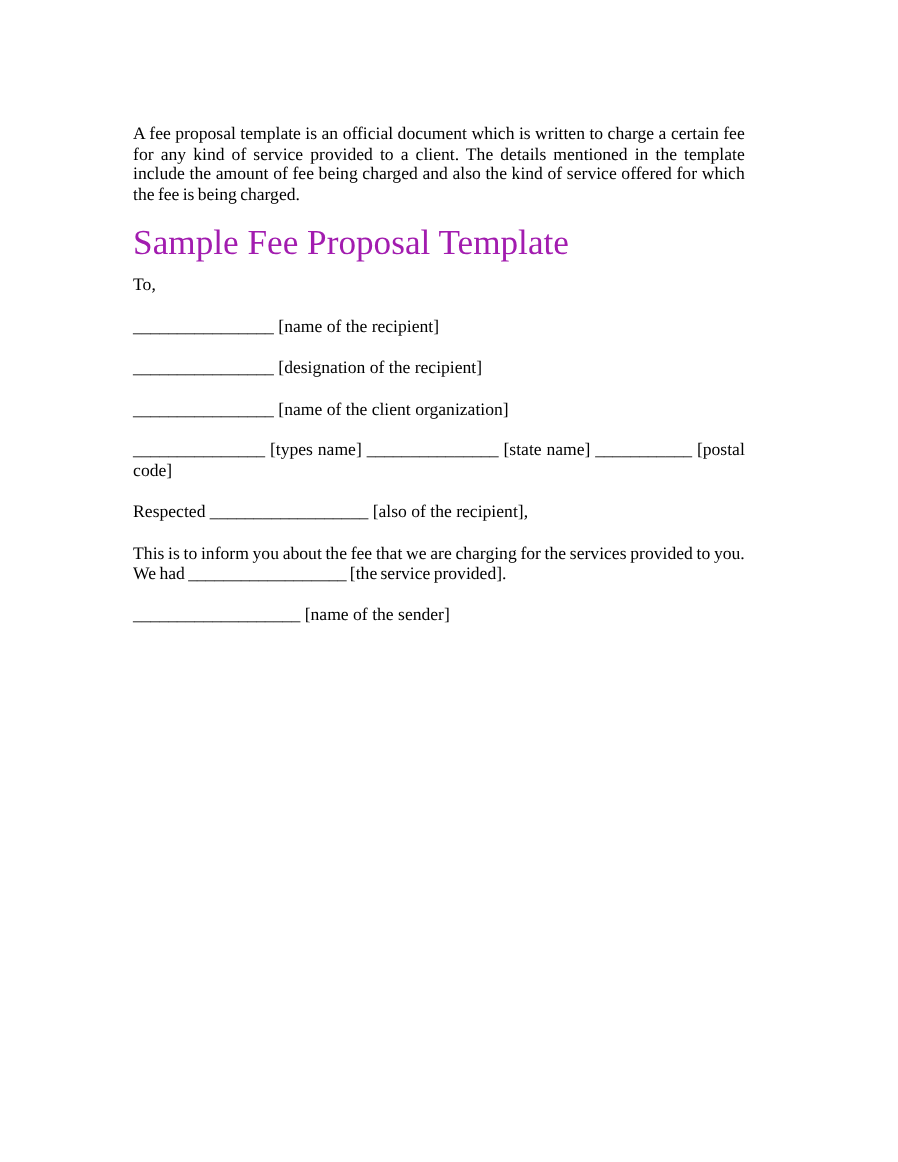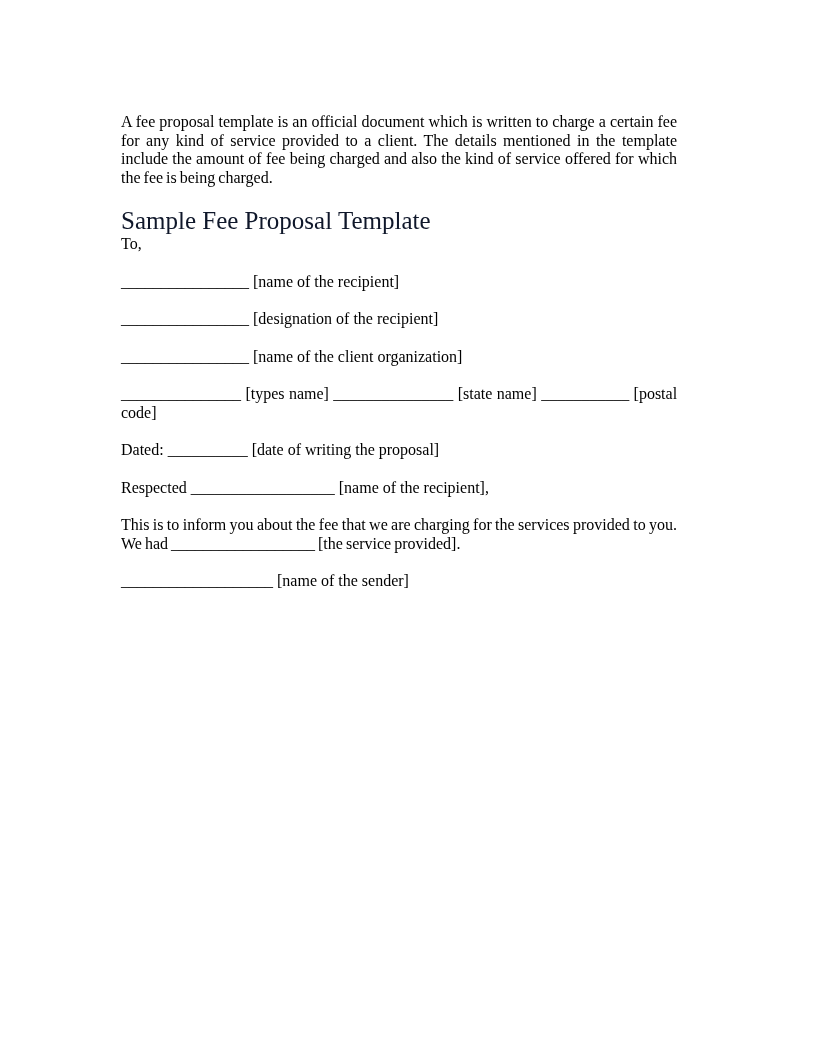--- a/index.html
+++ b/index.html
@@ -23,24 +23,24 @@
   .page p {
     margin: 0 0 19px 0;
   }
   .justify {
     text-align: justify;
     word-spacing: -1px;
   }
   h1.doc-title {
     font-family: "Liberation Serif", "DejaVu Serif", serif;
     font-weight: normal;
-    font-size: 25px;
+    font-size: 32px;
     line-height: 29px;
-    margin: 1px 0 0 0;
-    color: #0f172a;
+    margin: 1px 0 16px 0;
+    color: #a21caf;
   }
   .blank {
     letter-spacing: 0;
     white-space: nowrap;
     font-family: Liberation Serif, serif;
   }
 </style>
 </head>
 <body>
 
@@ -70,30 +70,25 @@
 
   <p class="justify">
     <span class="blank">_______________</span>
     <span>[types name]</span>
     <span class="blank">_______________</span>
     <span>[state name]</span>
     <span class="blank">___________</span>
     <span>[postal code]</span>
   </p>
 
-  <p>
-    <span>Dated:</span>
-    <span class="blank">__________</span>
-    <span>[date of writing the proposal]</span>
-  </p>
 
   <p>
     <span>Respected</span>
     <span class="blank">__________________</span>
-    <span>[name of the recipient],</span>
+    <span>[also of the recipient],</span>
   </p>
 
   <p class="justify">
     <span>This is to inform you about the fee that we are charging for the services provided to you. We had</span>
     <span class="blank">__________________</span>
     <span>[the service provided].</span>
   </p>
 
 
 

